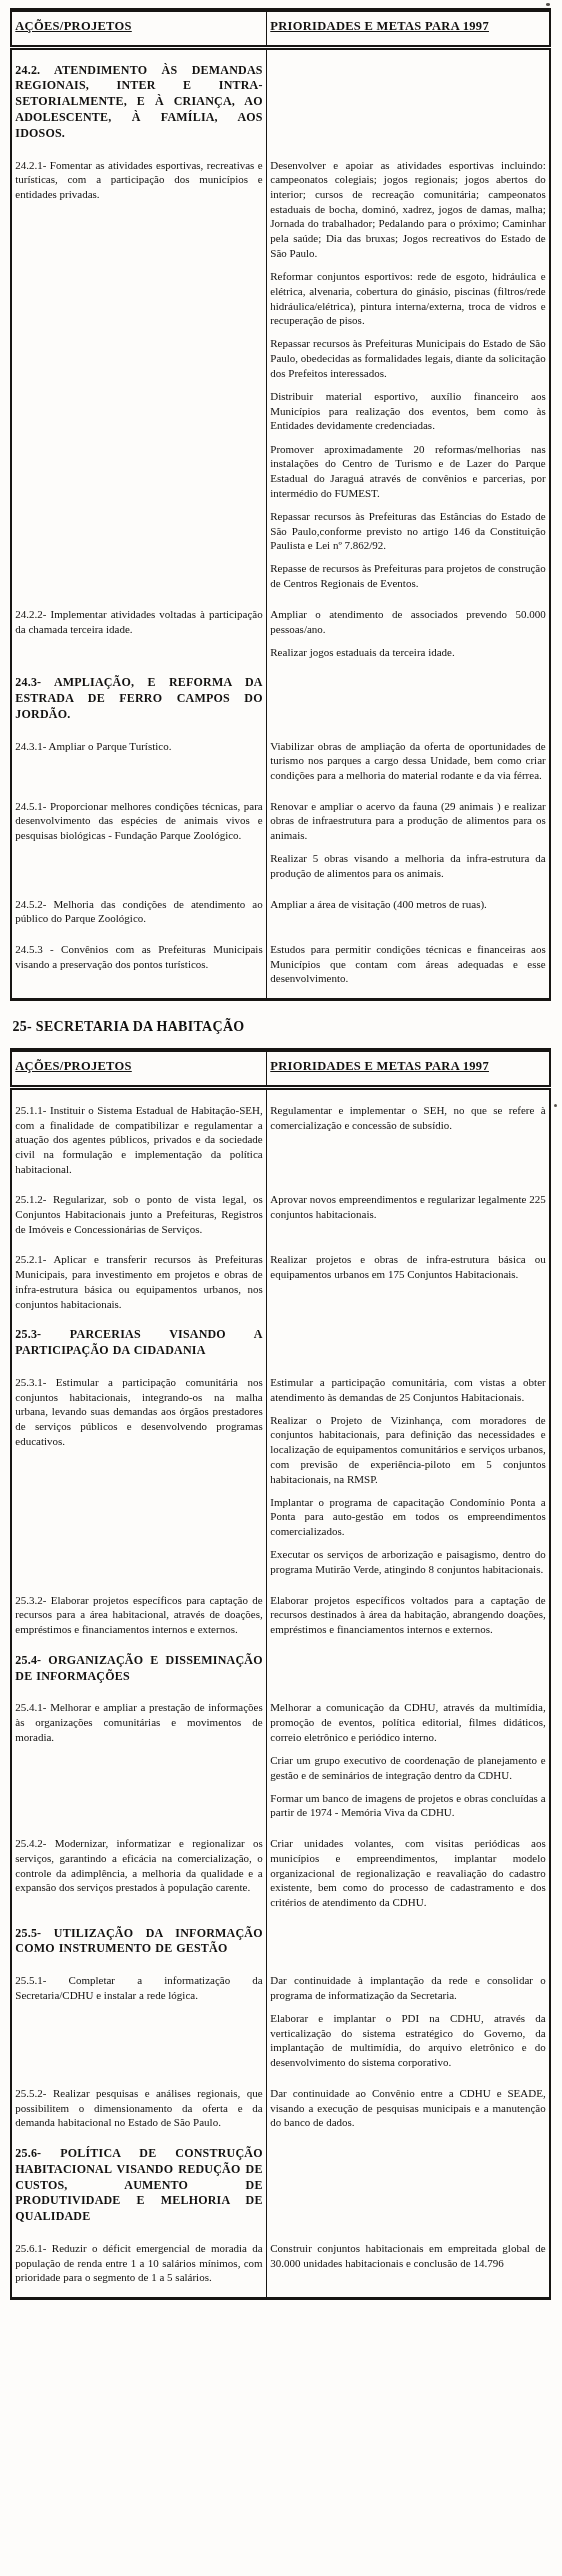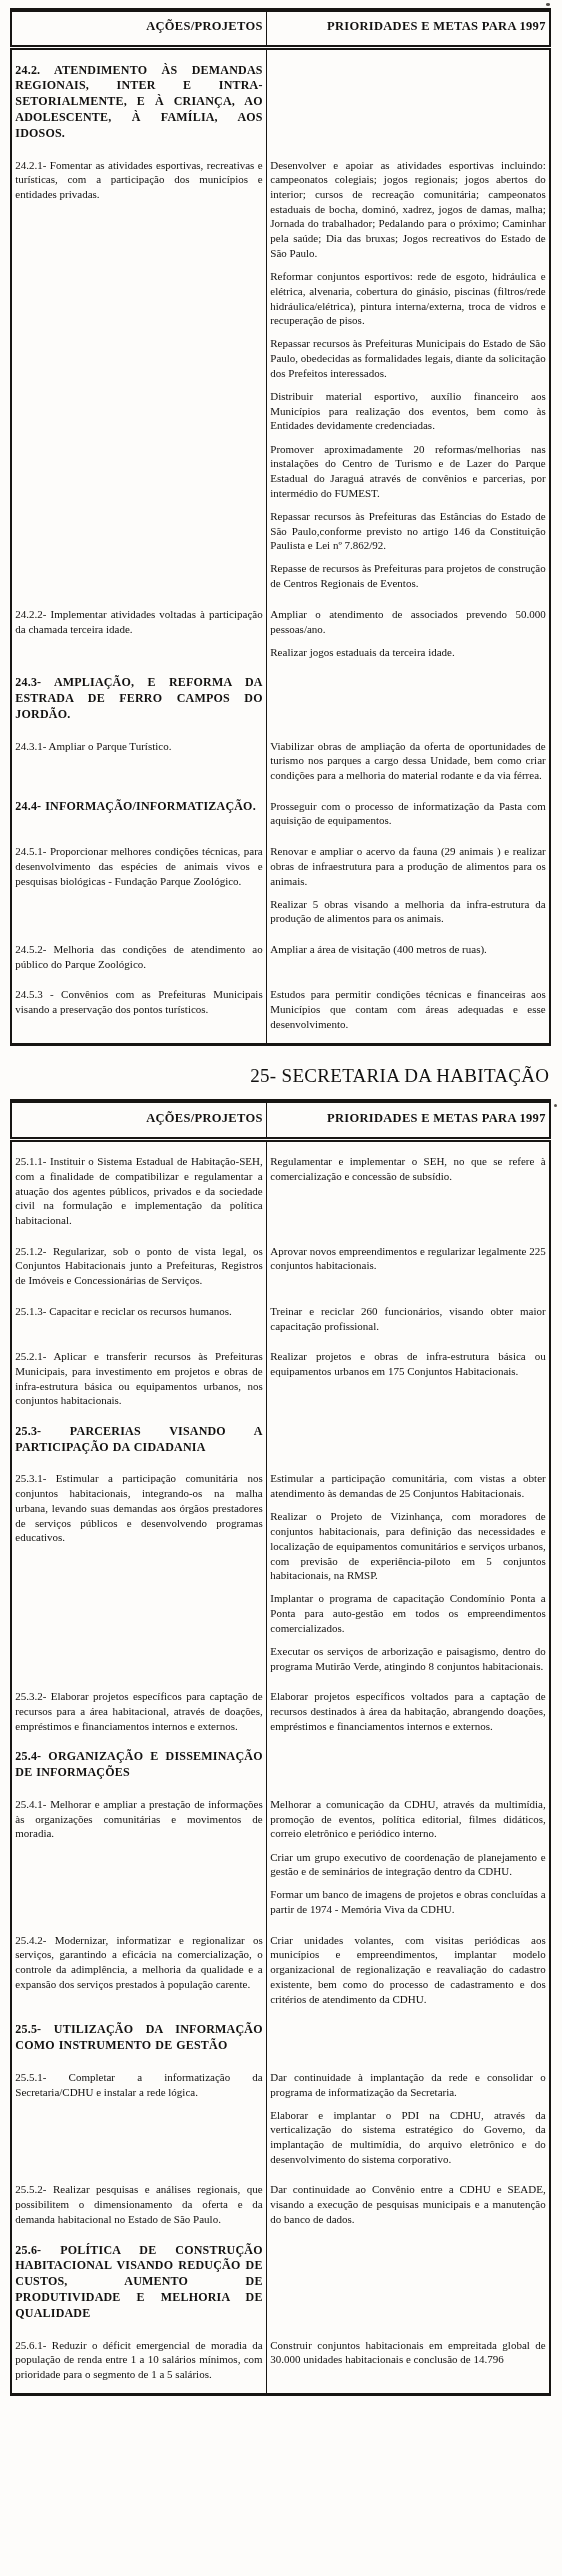--- a/index.html
+++ b/index.html
@@ -24,23 +24,24 @@
     border-collapse: collapse;
     table-layout: fixed;
     border: 2.1px solid #171513;
     border-top-width: 4.2px;
     border-bottom-width: 3.3px;
   }
   .doc-table th {
     font-weight: bold;
     font-size: 12.5px;
     letter-spacing: 0.3px;
-    text-align: right;
+    text-align: left;
     padding: 7.5px 3.3px 11px;
     border-bottom: 5px double #171513;
+    text-decoration: underline;
   }
   .doc-table th.th-left { border-right: 1.7px solid #171513; }
   .cell {
     vertical-align: top;
     padding: 12.5px 3.3px 1.7px 3.3px;
     font-size: 11px;
     line-height: 1.34;
     margin-left: 44px;
   }
   .cell-left { border-right: 1.7px solid #171513; }
@@ -53,25 +54,24 @@
   .cell p:last-child { margin-bottom: 1.7px; }
   .row-section-heading .cell-left p,
   .row-heading-item .cell-left p {
     font-weight: bold;
     font-size: 12px;
     line-height: 1.32;
     letter-spacing: 0.2px;
     word-spacing: 0.06em;
   }
   .sec-heading {
-    font-size: 19px;
-    font-weight: normal;
+    font-size: 14px;
+    font-weight: bold;
     letter-spacing: 0.3px;
     margin: 18.4px 1.7px 12.5px 2.5px;
-    text-align: right;
   }
   .speck {
     position: absolute;
     background: #55514c;
     border-radius: 50%;
   }
 </style>
 </head>
 <body>
 
@@ -125,28 +125,20 @@
           <td class="cell cell-right"></td>
         </tr>
         <tr class="row row-item">
           <td class="cell cell-left">
             <p>24.3.1- Ampliar o Parque Turístico.</p>
           </td>
           <td class="cell cell-right">
             <p>Viabilizar obras de ampliação da oferta de oportunidades de turismo nos parques a cargo dessa Unidade, bem como criar condições para a melhoria do material rodante e da via férrea.</p>
           </td>
         </tr>
-        <tr class="row row-heading-item">
-          <td class="cell cell-left">
-            <p>24.4- INFORMAÇÃO/INFORMATIZAÇÃO.</p>
-          </td>
-          <td class="cell cell-right">
-            <p>Prosseguir com o processo de informatização da Pasta com aquisição de equipamentos.</p>
-          </td>
-        </tr>
         <tr class="row row-item">
           <td class="cell cell-left">
             <p>24.5.1- Proporcionar melhores condições técnicas, para desenvolvimento das espécies de animais vivos e pesquisas biológicas - Fundação Parque Zoológico.</p>
           </td>
           <td class="cell cell-right">
             <p>Renovar e ampliar o acervo da fauna (29 animais ) e realizar obras de infraestrutura para a produção de alimentos para os animais.</p>
             <p>Realizar 5 obras visando a melhoria da infra-estrutura da produção de alimentos para os animais.</p>
           </td>
         </tr>
         <tr class="row row-item">
@@ -193,28 +185,20 @@
         <tr class="row row-item">
           <td class="cell cell-left">
             <p>25.1.2- Regularizar, sob o ponto de vista legal, os Conjuntos Habitacionais junto a Prefeituras, Registros de Imóveis e Concessionárias de Serviços.</p>
           </td>
           <td class="cell cell-right">
             <p>Aprovar novos empreendimentos e regularizar legalmente 225 conjuntos habitacionais.</p>
           </td>
         </tr>
         <tr class="row row-item">
           <td class="cell cell-left">
-            <p>25.1.3- Capacitar e reciclar os recursos humanos.</p>
-          </td>
-          <td class="cell cell-right">
-            <p>Treinar e reciclar 260 funcionários, visando obter maior capacitação profissional.</p>
-          </td>
-        </tr>
-        <tr class="row row-item">
-          <td class="cell cell-left">
             <p>25.2.1- Aplicar e transferir recursos às Prefeituras Municipais, para investimento em projetos e obras de infra-estrutura básica ou equipamentos urbanos, nos conjuntos habitacionais.</p>
           </td>
           <td class="cell cell-right">
             <p>Realizar projetos e obras de infra-estrutura básica ou equipamentos urbanos em 175 Conjuntos Habitacionais.</p>
           </td>
         </tr>
         <tr class="row row-section-heading">
           <td class="cell cell-left">
             <p>25.3- PARCERIAS VISANDO A PARTICIPAÇÃO DA CIDADANIA</p>
           </td>

